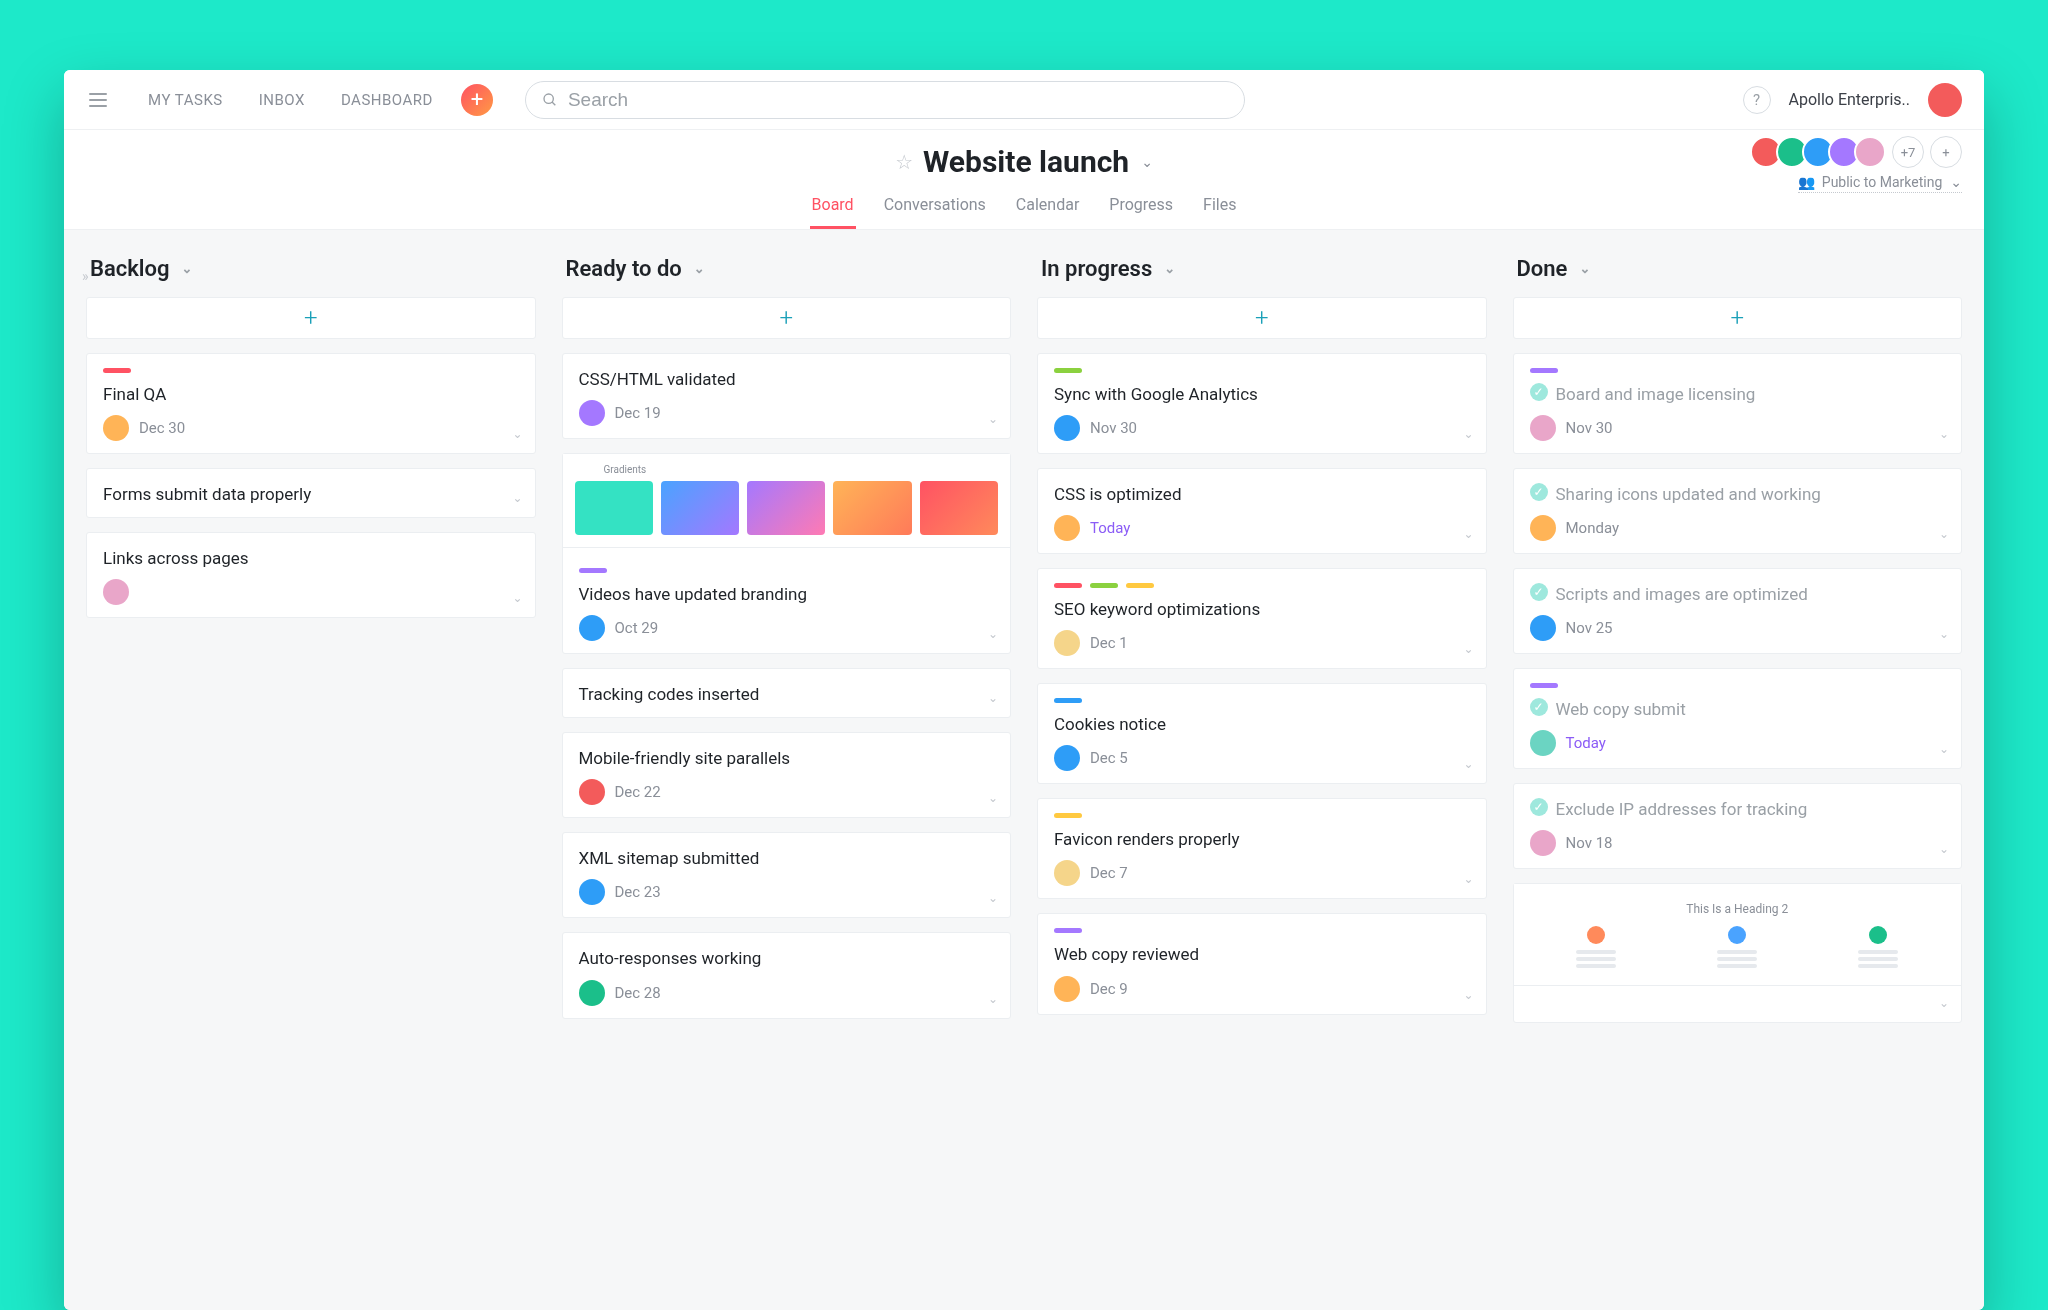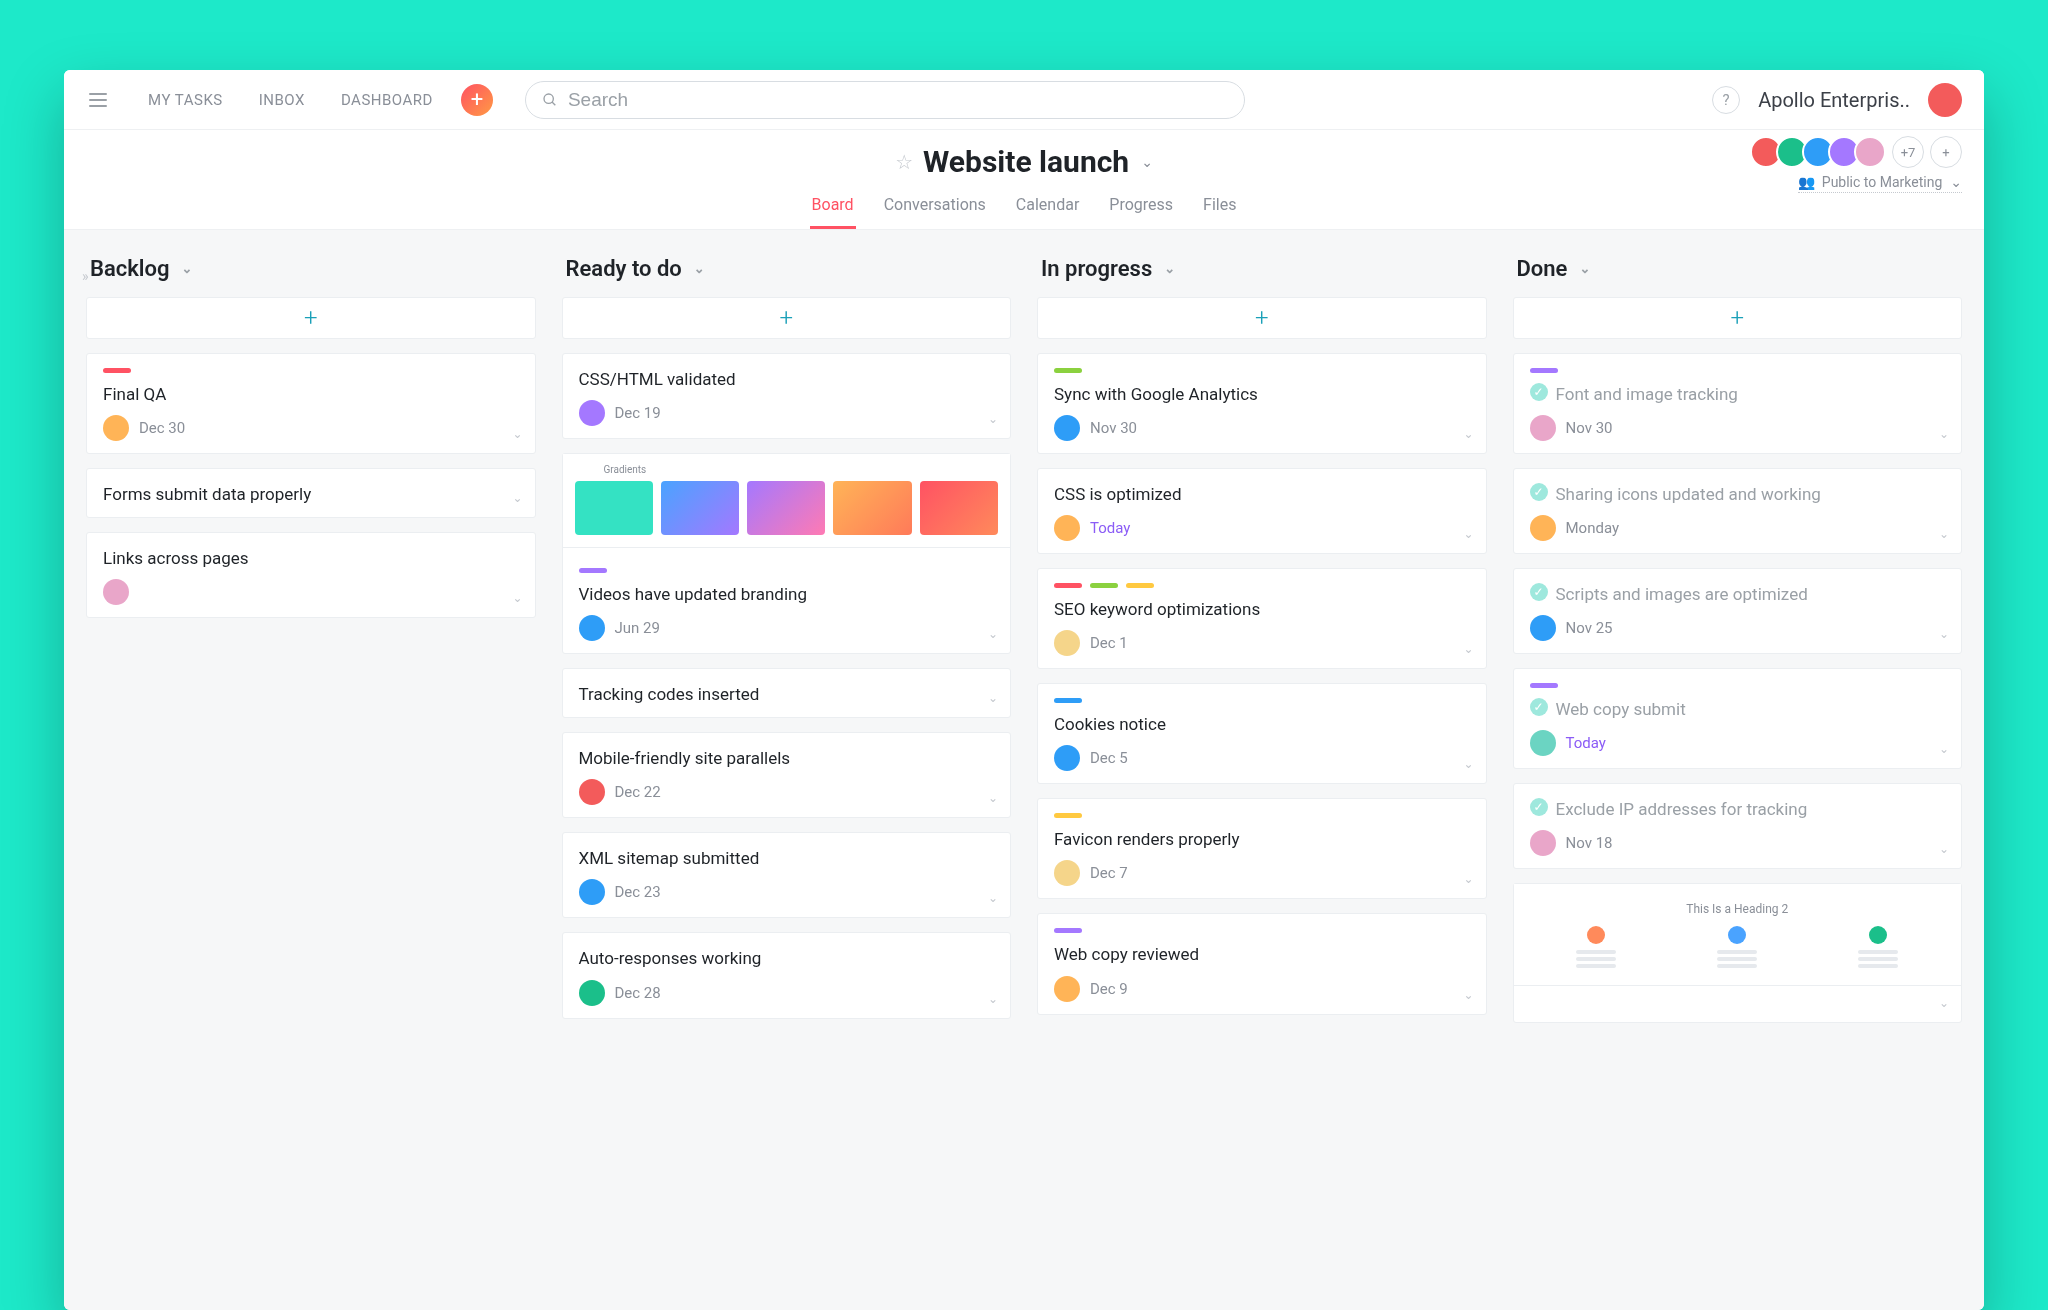--- a/index.html
+++ b/index.html
@@ -61,21 +61,21 @@
     margin-left: 14px;
   }
   .search svg { width: 16px; height: 16px; margin-right: 10px; stroke:#9aa0a6; }
   .search input { border:none; outline:none; font-size:19px; color:#333; flex:1; background:transparent; }
   .search input::placeholder { color:#9aa0a6; }
   .top-right { margin-left: auto; display: flex; align-items: center; gap: 18px; }
   .help-btn {
     width: 28px; height: 28px; border-radius: 50%; border:1px solid #d8dde2;
     color:#9aa0a6; font-size:15px; display:flex; align-items:center; justify-content:center; cursor:pointer;
   }
-  .org { color:#3c4048; font-size:20px; cursor:pointer; }
+  .org { color:#3c4048; font-size:16px; cursor:pointer; }
   .avatar {
     width: 34px; height:34px; border-radius:50%; background:#f35b5b;
     display:inline-flex; align-items:center; justify-content:center;
     color:#fff; font-size:13px; font-weight:600; overflow:hidden;
   }
   .avatar.small { width:26px; height:26px; font-size:11px; }
 
   
   .project-header {
     background:#fff; border-bottom:1px solid #eef0f2;
@@ -285,21 +285,21 @@
             </div>
           </div>
           <div class="tags-row">
             <div class="tag c-purple"></div>
           </div>
           <div style="display: flex; align-items: flex-start; gap: 8px;">
             <div class="card-title">Videos have updated branding</div>
           </div>
           <div class="meta-row">
             <span class="avatar small av-c"></span>
-            <span class="due">Jun 29</span>
+            <span class="due">Oct 29</span>
           </div>
           <span class="mini-caret">⌄</span>
         </div>
         <div class="card">
           <div style="display: flex; align-items: flex-start; gap: 8px;">
             <div class="card-title">Tracking codes inserted</div>
           </div>
           <span class="mini-caret">⌄</span>
         </div>
         <div class="card">
@@ -422,21 +422,21 @@
           <span>Done</span>
           <span class="caret">⌄</span>
         </div>
         <div class="add-card">+</div>
         <div class="card done">
           <div class="tags-row">
             <div class="tag c-purple"></div>
           </div>
           <div style="display: flex; align-items: flex-start; gap: 8px;">
             <span class="check">✓</span>
-            <div class="card-title">Font and image tracking</div>
+            <div class="card-title">Board and image licensing</div>
           </div>
           <div class="meta-row">
             <span class="avatar small av-f"></span>
             <span class="due">Nov 30</span>
           </div>
           <span class="mini-caret">⌄</span>
         </div>
         <div class="card done">
           <div style="display: flex; align-items: flex-start; gap: 8px;">
             <span class="check">✓</span>

